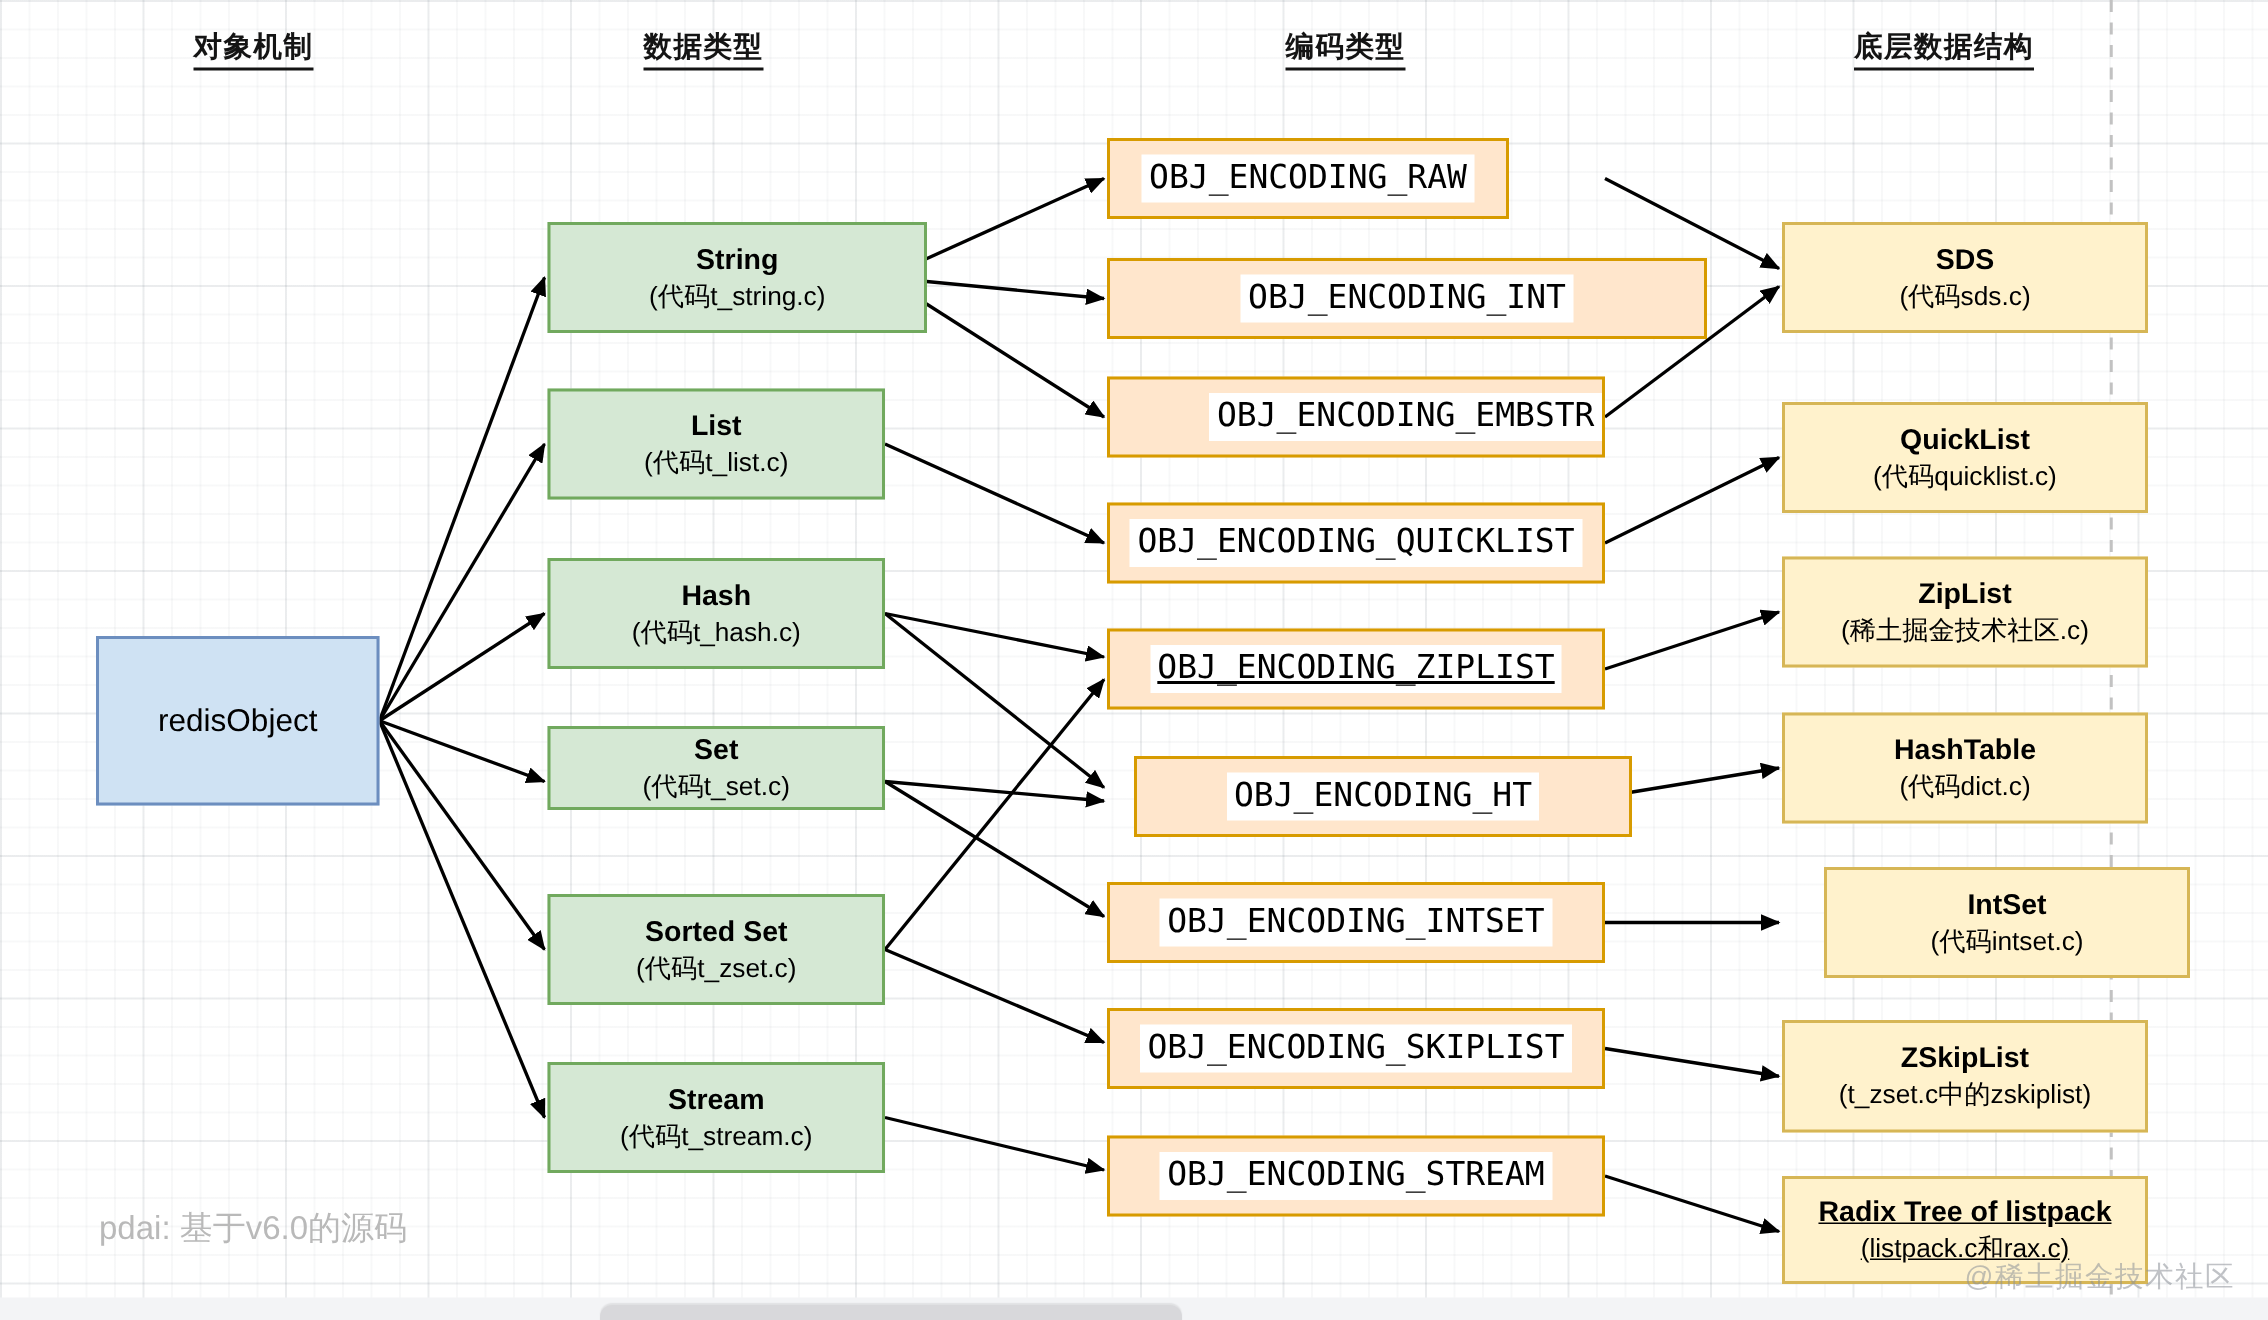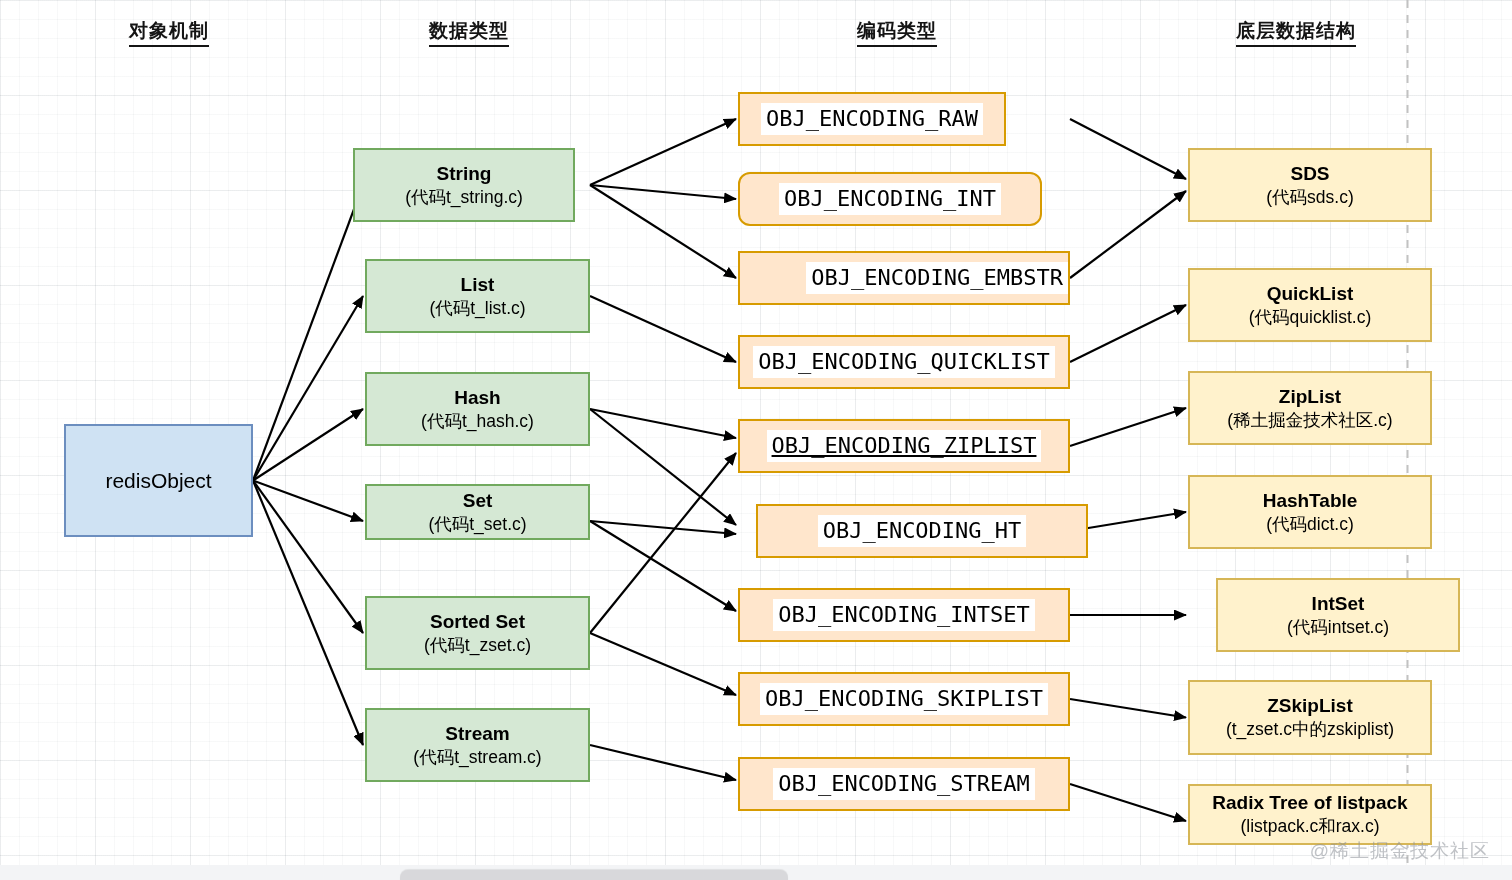--- a/index.html
+++ b/index.html
@@ -78,21 +78,21 @@
 
   <div class="hdr h0">对象机制</div>
   <div class="hdr h1">数据类型</div>
   <div class="hdr h2">编码类型</div>
   <div class="hdr h3">底层数据结构</div>
 
   <div id="nodes">
       <div class="node root" style="left: 64px; top: 424px; width: 189px; height: 113px; background: rgb(207, 226, 243); border-color: rgb(108, 142, 191);">
         <span class="t">redisObject</span>
       </div>
-      <div class="node datatype" style="left: 353px; top: 148px; width: 222px; height: 74px; background: rgb(213, 232, 212); border-color: rgb(113, 169, 94);">
+      <div class="node datatype" style="left: 365px; top: 148px; width: 253px; height: 74px; background: rgb(213, 232, 212); border-color: rgb(113, 169, 94);">
         <span class="t">String</span>
         <span class="s">(代码t_string.c)</span>
       </div>
       <div class="node datatype" style="left: 365px; top: 259px; width: 225px; height: 74px; background: rgb(213, 232, 212); border-color: rgb(113, 169, 94);">
         <span class="t">List</span>
         <span class="s">(代码t_list.c)</span>
       </div>
       <div class="node datatype" style="left: 365px; top: 372px; width: 225px; height: 74px; background: rgb(213, 232, 212); border-color: rgb(113, 169, 94);">
         <span class="t">Hash</span>
         <span class="s">(代码t_hash.c)</span>
@@ -105,21 +105,21 @@
         <span class="t">Sorted Set</span>
         <span class="s">(代码t_zset.c)</span>
       </div>
       <div class="node datatype" style="left: 365px; top: 708px; width: 225px; height: 74px; background: rgb(213, 232, 212); border-color: rgb(113, 169, 94);">
         <span class="t">Stream</span>
         <span class="s">(代码t_stream.c)</span>
       </div>
       <div class="node encoding" style="left: 738px; top: 92px; width: 268px; height: 54px; background: rgb(255, 230, 204); border-color: rgb(215, 155, 0);">
         <span class="m" style="background: rgb(255, 255, 255);">OBJ_ENCODING_RAW</span>
       </div>
-      <div class="node encoding" style="left: 738px; top: 172px; width: 304px; height: 54px; background: rgb(255, 230, 204); border-color: rgb(215, 155, 0); border-radius: 12px;">
+      <div class="node encoding" style="left: 738px; top: 172px; width: 400px; height: 54px; background: rgb(255, 230, 204); border-color: rgb(215, 155, 0);">
         <span class="m" style="background: rgb(255, 255, 255);">OBJ_ENCODING_INT</span>
       </div>
       <div class="node encoding" style="left: 738px; top: 251px; width: 332px; height: 54px; background: rgb(255, 230, 204); border-color: rgb(215, 155, 0); align-items: flex-end;">
         <span class="m" style="background: rgb(255, 255, 255);">OBJ_ENCODING_EMBSTR</span>
       </div>
       <div class="node encoding" style="left: 738px; top: 335px; width: 332px; height: 54px; background: rgb(255, 230, 204); border-color: rgb(215, 155, 0);">
         <span class="m" style="background: rgb(255, 255, 255);">OBJ_ENCODING_QUICKLIST</span>
       </div>
       <div class="node encoding" style="left: 738px; top: 419px; width: 332px; height: 54px; background: rgb(255, 230, 204); border-color: rgb(215, 155, 0);">
         <span class="m" style="background: rgb(255, 255, 255); text-decoration: underline;">OBJ_ENCODING_ZIPLIST</span>
@@ -153,24 +153,25 @@
         <span class="s">(代码dict.c)</span>
       </div>
       <div class="node structure" style="left: 1216px; top: 578px; width: 244px; height: 74px; background: rgb(255, 242, 204); border-color: rgb(214, 182, 86);">
         <span class="t">IntSet</span>
         <span class="s">(代码intset.c)</span>
       </div>
       <div class="node structure" style="left: 1188px; top: 680px; width: 244px; height: 75px; background: rgb(255, 242, 204); border-color: rgb(214, 182, 86);">
         <span class="t">ZSkipList</span>
         <span class="s">(t_zset.c中的zskiplist)</span>
       </div>
-      <div class="node structure" style="left: 1188px; top: 784px; width: 244px; height: 61px; background: rgb(255, 242, 204); border-color: rgb(214, 182, 86);">
+      <div class="node structure" style="left: 1188px; top: 784px; width: 244px; height: 72px; background: rgb(255, 242, 204); border-color: rgb(214, 182, 86); text-decoration: underline;">
         <span class="t">Radix Tree of listpack</span>
         <span class="s">(listpack.c和rax.c)</span>
       </div>
     </div>
 
+  <div class="note">pdai: 基于v6.0的源码</div>
   <div class="watermark">@稀土掘金技术社区</div>
 
   <div class="bottom-strip">
     <div class="scroll-thumb"></div>
   </div>
 </div>
 
 </body></html>

